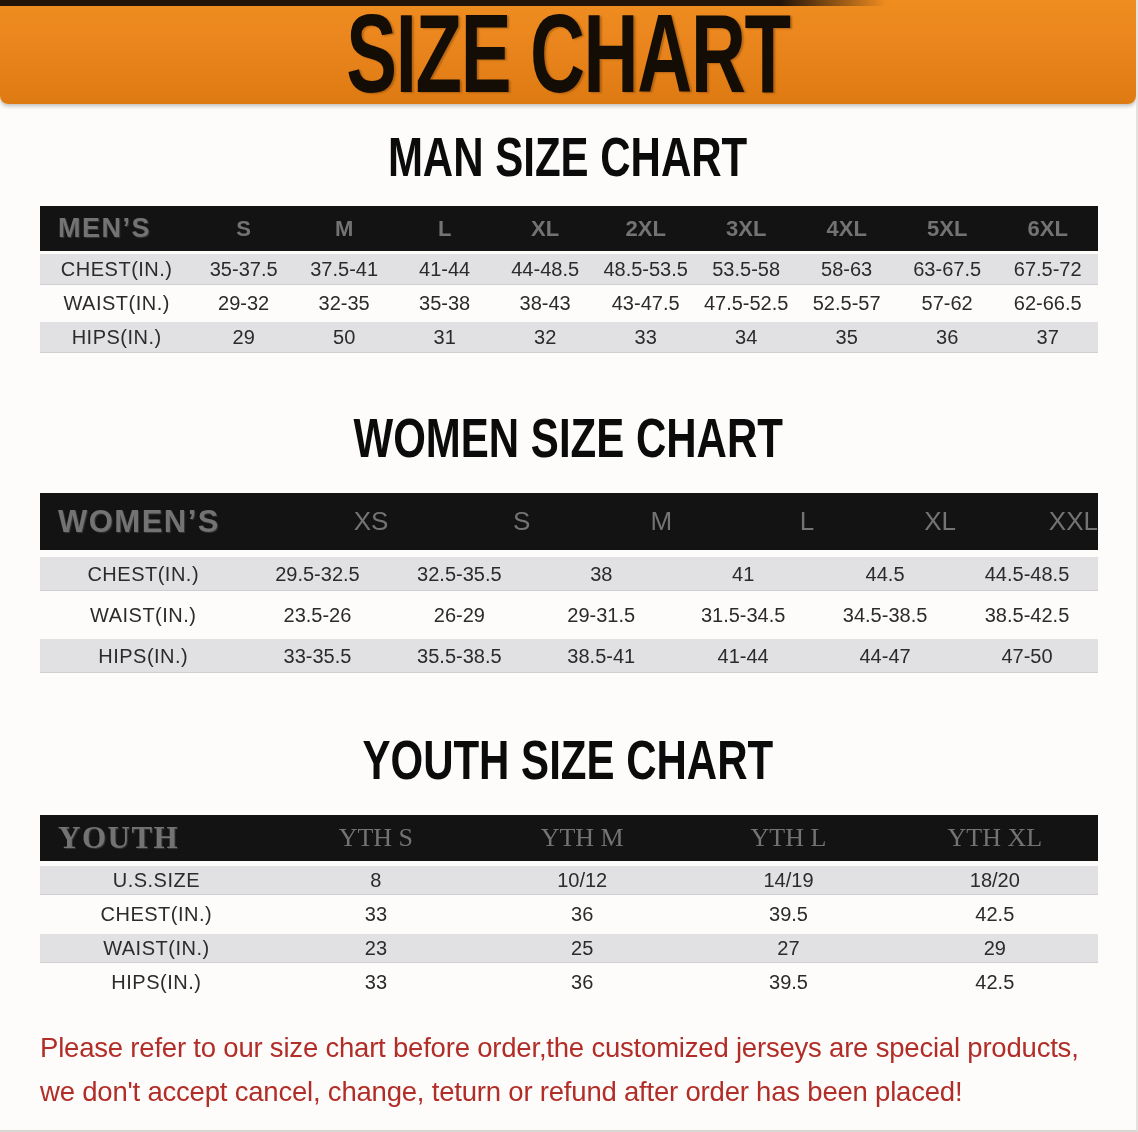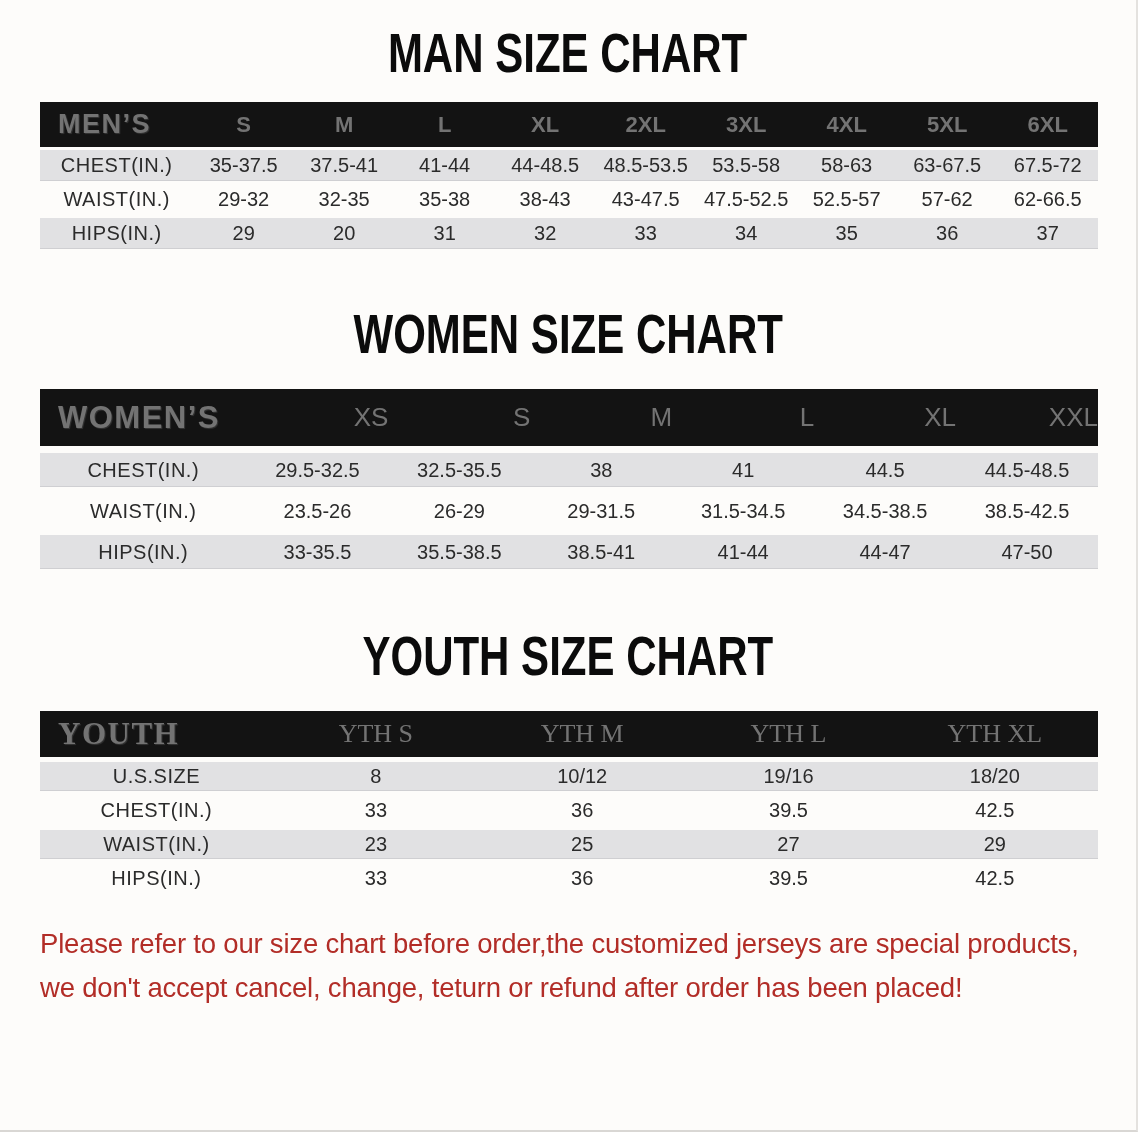--- a/index.html
+++ b/index.html
@@ -127,20 +127,24 @@
     line-height:1.6;
     letter-spacing:-0.2px;
   }
   .note p { margin:0; }
 </style>
 </head>
 <body>
 
 <div class="page">
 
+  <header class="banner">
+    <div class="banner-strip"></div>
+    <h1 class="banner-title">SIZE CHART</h1>
+  </header>
 
   <section class="section--men">
     <h2 class="section-title"><span class="cond">MAN SIZE CHART</span></h2>
     <table class="size-table table--men">
       <colgroup>
         <col class="col-label-men">
           <col class="col-size-men">
           <col class="col-size-men">
           <col class="col-size-men">
           <col class="col-size-men">
@@ -185,21 +189,21 @@
           <td>38-43</td>
           <td>43-47.5</td>
           <td>47.5-52.5</td>
           <td>52.5-57</td>
           <td>57-62</td>
           <td>62-66.5</td>
         </tr>
         <tr>
           <td class="row-label">HIPS(IN.)</td>
           <td>29</td>
-          <td>20</td>
+          <td>50</td>
           <td>31</td>
           <td>32</td>
           <td>33</td>
           <td>34</td>
           <td>35</td>
           <td>36</td>
           <td>37</td>
         </tr>
       </tbody>
     </table>
@@ -277,21 +281,21 @@
           <th>YTH M</th>
           <th>YTH L</th>
           <th>YTH XL</th>
         </tr>
       </thead>
       <tbody>
         <tr>
           <td class="row-label">U.S.SIZE</td>
           <td>8</td>
           <td>10/12</td>
-          <td>19/16</td>
+          <td>14/19</td>
           <td>18/20</td>
         </tr>
         <tr>
           <td class="row-label">CHEST(IN.)</td>
           <td>33</td>
           <td>36</td>
           <td>39.5</td>
           <td>42.5</td>
         </tr>
         <tr>

